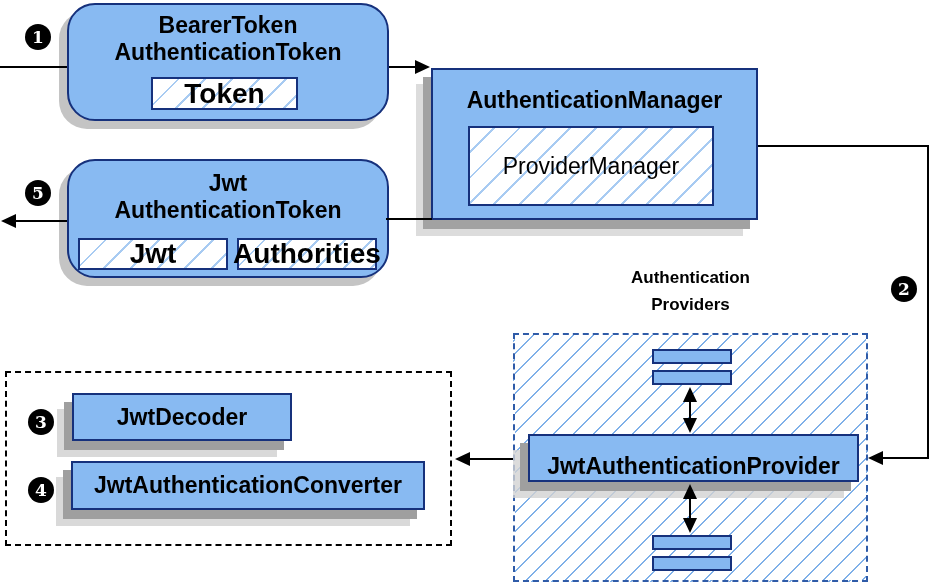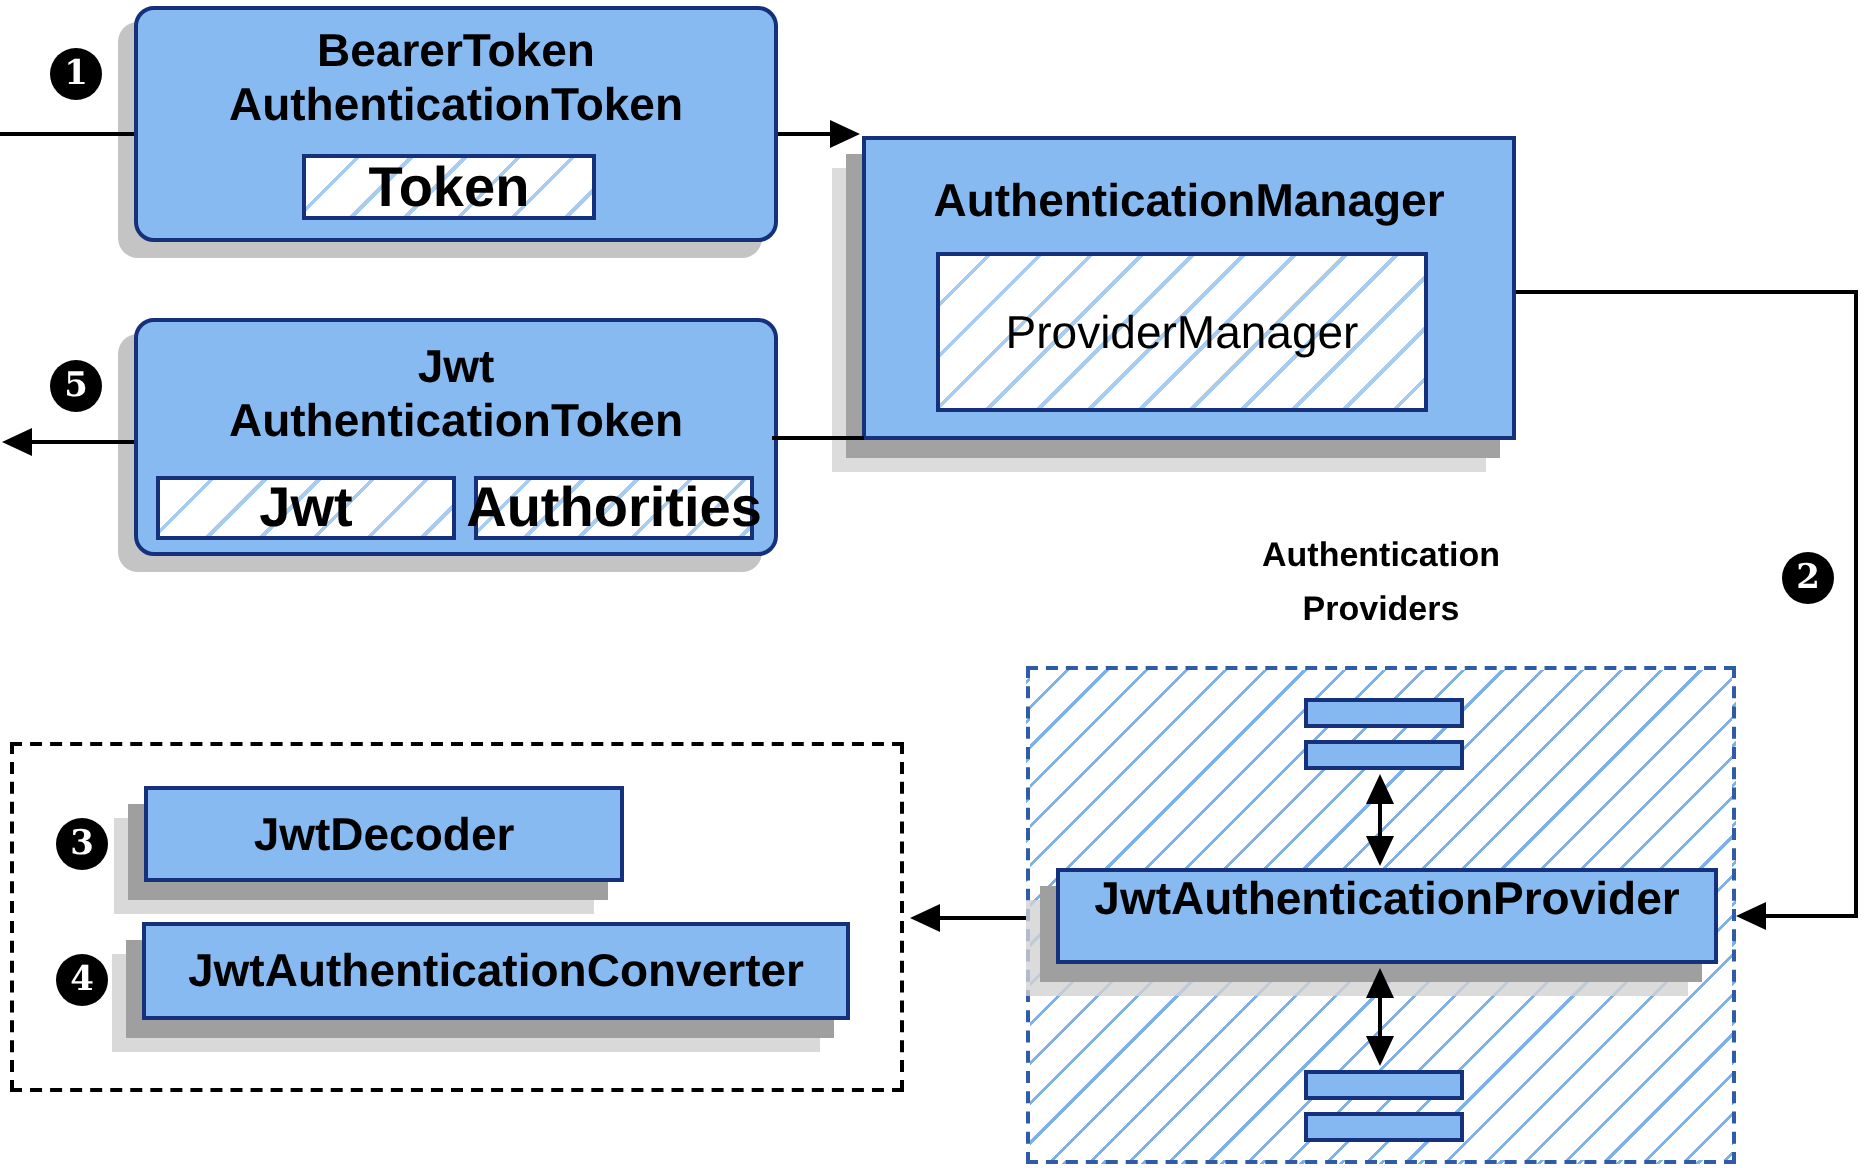--- a/index.html
+++ b/index.html
@@ -4,21 +4,21 @@
 <style>
   html,body{margin:0;padding:0;background:#ffffff;}
   .canvas{
     position:relative;width:932px;height:584px;background:#ffffff;overflow:hidden;
     font-family:"Liberation Sans","DejaVu Sans",sans-serif;color:#000;
   }
   .connectors{position:absolute;left:0;top:0;width:932px;height:584px;z-index:5;pointer-events:none;}
 
   
   .node{position:absolute;background:#88BAF2;border:2px solid #16317C;box-sizing:border-box;z-index:2;}
-  .rounded{border-radius:10px;box-shadow:-8px 8px 0 #c4c4c4;}
+  .rounded{border-radius:28px;box-shadow:-8px 8px 0 #c4c4c4;}
   .rectsh{box-shadow:-8px 9px 0 #a2a2a2,-15px 16px 0 #dcdcdc;}
   .node-title{position:absolute;left:0;right:0;text-align:center;font-weight:bold;font-size:23px;line-height:27px;}
   .chip{
     position:absolute;box-sizing:border-box;border:2px solid #16317C;background-color:#fff;
     background-image:repeating-linear-gradient(135deg,rgba(0,0,0,0) 0px,rgba(0,0,0,0) 17px,#A8CBF2 17px,#A8CBF2 19px);
     display:flex;align-items:center;justify-content:center;font-weight:bold;font-size:28px;
   }
   .inner-hatch{
     position:absolute;box-sizing:border-box;border:2px solid #16317C;background-color:#fff;
     background-image:repeating-linear-gradient(135deg,rgba(0,0,0,0) 0px,rgba(0,0,0,0) 16px,#A8CBF2 16px,#A8CBF2 18px);
@@ -32,21 +32,21 @@
     position:absolute;left:513px;top:333px;width:355px;height:249px;box-sizing:border-box;
     border:2px dashed #2F5BA8;background-color:#fff;
     background-image:repeating-linear-gradient(135deg,rgba(0,0,0,0) 0px,rgba(0,0,0,0) 12.5px,#7FB0E8 12.5px,#7FB0E8 14px);
     z-index:1;
   }
   .mini-bar{position:absolute;width:80px;height:15px;box-sizing:border-box;background:#85B7F0;border:2px solid #16317C;}
   .provider-box{
     position:absolute;left:13px;top:99px;width:331px;height:48px;box-sizing:border-box;
     background:#88BAF2;border:2px solid #16317C;
     box-shadow:-8px 9px 0 #9f9f9f,-15px 16px 0 rgba(210,210,210,.8);
-    display:flex;align-items:flex-start;justify-content:center;font-weight:bold;font-size:23px;z-index:2;
+    display:flex;align-items:flex-end;justify-content:center;font-weight:bold;font-size:23px;z-index:2;
   }
   .tools-group{position:absolute;left:5px;top:371px;width:447px;height:175px;box-sizing:border-box;border:2.5px dashed #000;z-index:1;}
   .tool-box{
     position:absolute;box-sizing:border-box;background:#88BAF2;border:2px solid #16317C;
     box-shadow:-8px 9px 0 #9f9f9f,-15px 16px 0 #d9d9d9;
     display:flex;align-items:center;justify-content:center;font-weight:bold;font-size:23px;
   }
   .badge{
     position:absolute;width:26px;height:26px;border-radius:50%;background:#000;color:#fff;
     display:flex;align-items:center;justify-content:center;
@@ -136,21 +136,21 @@
     <div class="mini-bar" style="left:137px;top:14px;"></div>
     <div class="mini-bar" style="left:137px;top:35px;"></div>
     <div class="provider-box">
       <span>JwtAuthenticationProvider</span>
     </div>
     <div class="mini-bar" style="left:137px;top:200px;"></div>
     <div class="mini-bar" style="left:137px;top:221px;"></div>
   </div>
 
   <div class="tools-group">
-    <div class="tool-box" style="left:65px;top:20px;width:240px;height:48px;">
+    <div class="tool-box" style="left:65px;top:20px;width:220px;height:48px;">
       <span>JwtDecoder</span>
     </div>
     <div class="tool-box" style="left:64px;top:88px;width:354px;height:49px;">
       <span>JwtAuthenticationConverter</span>
     </div>
   </div>
 
 </div>
 
 </body></html>

